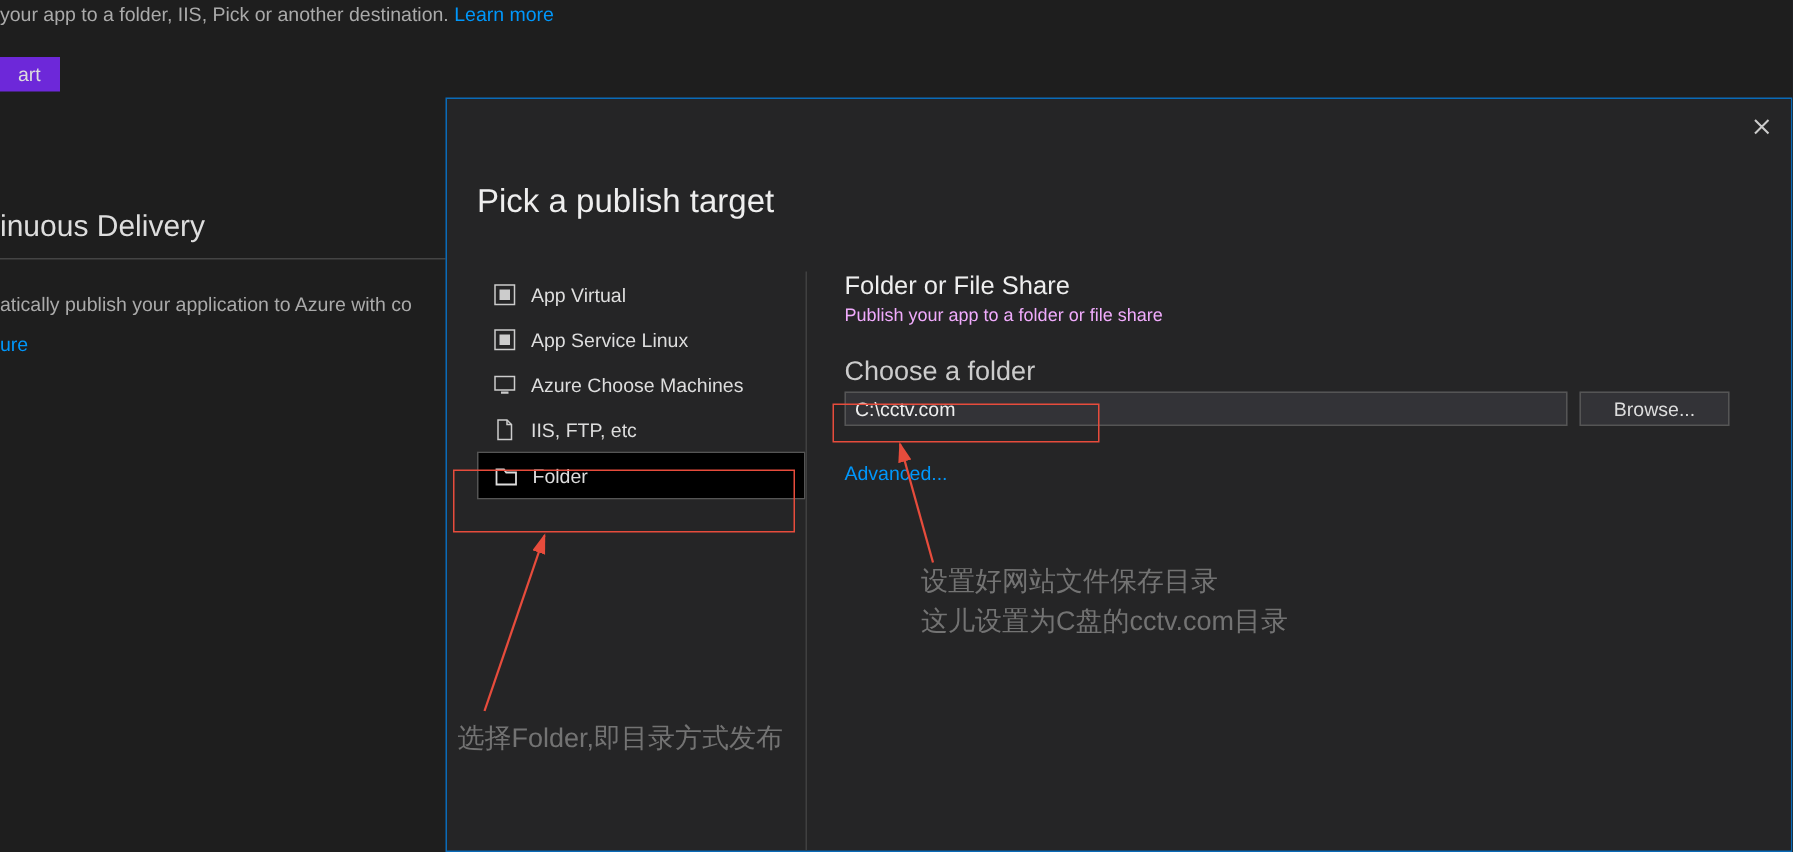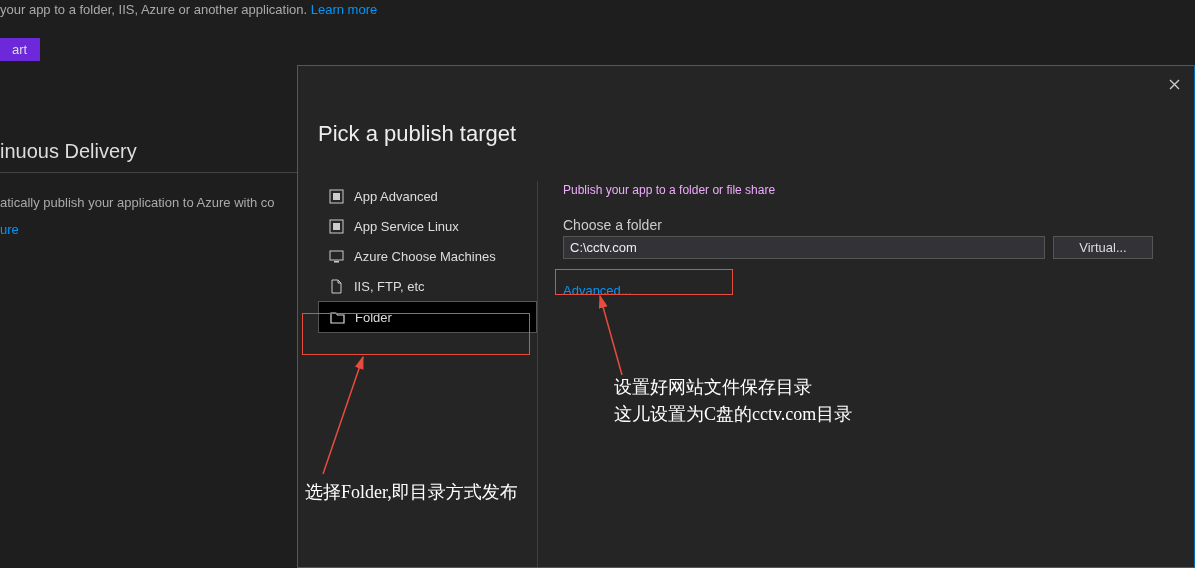--- a/index.html
+++ b/index.html
@@ -107,21 +107,21 @@
       color: #eeeeee;
       font-weight: 400;
     }
     .detail-sub {
       font-size: 12px;
       color: #f0abfc;
       margin-top: 2px;
     }
     .field-label {
       margin-top: 20px;
-      font-size: 14px;
+      font-size: 18px;
       color: #cccccc;
     }
     .field-row { display: flex; gap: 8px; margin-top: 3px; }
     .folder-input {
       width: 482px;
       padding: 3px 6px;
       background: #333337;
       border: 1px solid #555555;
       color: #eeeeee;
       font-size: 13px;
@@ -137,40 +137,40 @@
     }
     .adv-link {
       color: #0097fb;
       margin-top: 24px;
       font-size: 13px;
       display: inline-block;
       cursor: pointer;
     }
     .annotation {
       position: absolute;
-      color: #ffffff;
+      color: #737373;
       font-size: 18px;
-      font-family: Liberation Serif, serif;
+      font-family: Liberation Sans, sans-serif;
       pointer-events: none;
     }
     .ann-box {
       position: absolute;
       border: 1.5px solid #e74c3c;
       pointer-events: none;
     }
     .ann-arrow {
       position: absolute;
       pointer-events: none;
     }
   </style>
 </head>
 <body>
 
 <span class="bg-text" style="left:0; top:2px;">
-  <span> your app to a folder, IIS, Azure or another application. </span>
+  <span> your app to a folder, IIS, Pick or another destination. </span>
   <a class="bg-link">Learn more</a>
 </span>
 <button class="bg-btn" style="left:0; top:38px; width:40px; text-align:left;">art</button>
 <div class="bg-heading" style="left:0; top:140px;text-align:center;">inuous Delivery</div>
 <div class="bg-divider" style="left:0; top:172px; width:298px;"></div>
 <span class="bg-text" style="left:0; top:195px;">atically publish your application to Azure with co</span>
 <a class="bg-link" style="position:absolute; left:0; top:222px;">ure</a>
 
 <div class="dialog">
   <div class="dialog-close">
@@ -182,21 +182,21 @@
 
   <div class="dialog-body">
     <div class="target-list">
       <div class="target-item">
         <span class="target-icon">
           <svg width="15" height="15" viewBox="0 0 15 15">
               <rect x="1" y="1" width="13" height="13" fill="none" stroke="#ccc" stroke-width="1"></rect>
               <rect x="4" y="4" width="7" height="7" fill="#ccc"></rect>
             </svg>
         </span>
-        <span>App Advanced</span>
+        <span>App Virtual</span>
       </div>
       <div class="target-item">
         <span class="target-icon">
           <svg width="15" height="15" viewBox="0 0 15 15">
               <rect x="1" y="1" width="13" height="13" fill="none" stroke="#ccc" stroke-width="1"></rect>
               <rect x="4" y="4" width="7" height="7" fill="#ccc"></rect>
             </svg>
         </span>
         <span>App Service Linux</span>
       </div>
@@ -222,25 +222,26 @@
         <span class="target-icon">
           <svg width="15" height="15" viewBox="0 0 15 15">
               <path d="M1 3 h5 l1.5 2 h6.5 v8 h-13 z" fill="none" stroke="#ddd" stroke-width="1.2"></path>
             </svg>
         </span>
         <span>Folder</span>
       </div>
     </div>
 
     <div class="detail">
+      <div class="detail-title">Folder or File Share</div>
       <div class="detail-sub">Publish your app to a folder or file share</div>
       <div class="field-label">Choose a folder</div>
       <div class="field-row">
         <input class="folder-input" value="C:\cctv.com" style="">
-        <button class="browse-btn">Virtual...</button>
+        <button class="browse-btn">Browse...</button>
       </div>
       <a class="adv-link">Advanced...</a>
     </div>
   </div>
 </div>
 
 <div class="ann-box" style="left:302px; top:313px; width:228px; height:42px;"></div>
 <div class="ann-box" style="left:555px; top:269px; width:178px; height:26px;"></div>
 
 <svg class="ann-arrow" style="left:308px; top:349px;" width="80" height="130">

